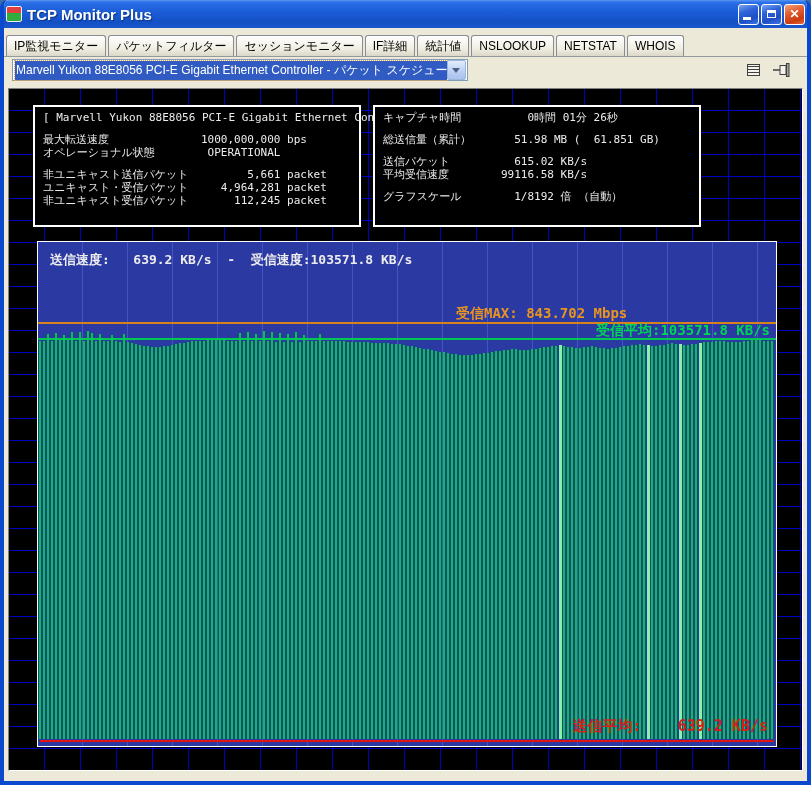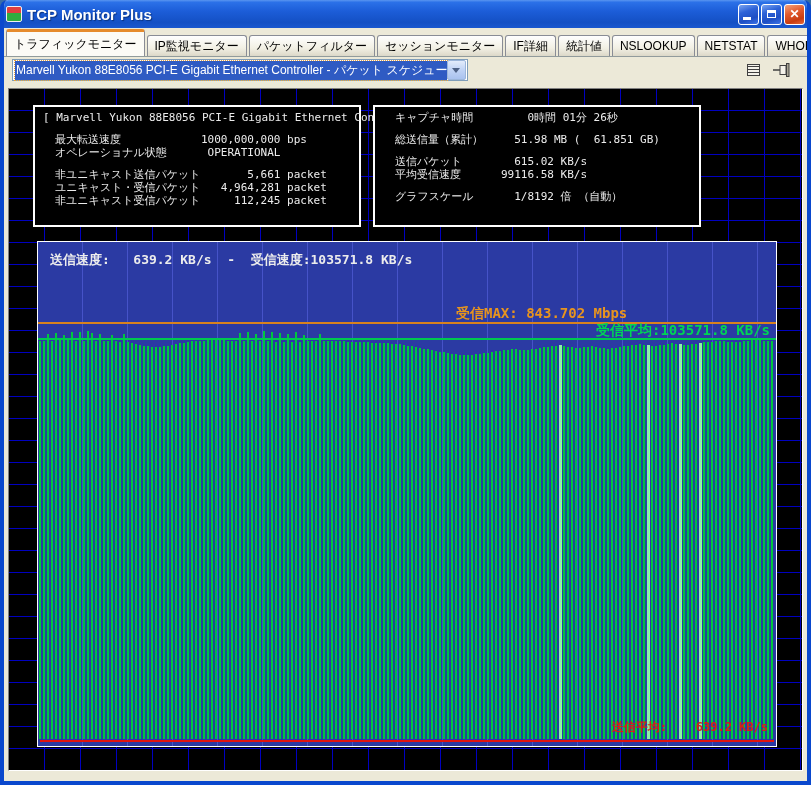--- a/index.html
+++ b/index.html
@@ -44,41 +44,41 @@
   .monitor{position:absolute;top:88px;left:4px;right:4px;bottom:10px;background:#000;
     border:1px solid #808080;border-right-color:#fff;border-bottom-color:#fff;box-sizing:border-box;
     background-image:
       repeating-linear-gradient(90deg,transparent 0 35px,#0000c0 35px 36px),
       repeating-linear-gradient(180deg,transparent 0 21px,#0000c0 21px 22px);}
   .ipanel{position:absolute;top:16px;height:122px;width:328px;box-sizing:border-box;background:#000;
     border:2px solid #fff;color:#ececec;font-family:"DejaVu Sans Mono",monospace;font-size:11px;line-height:13px;
     padding:4px 8px;}
   .ipanel .prow{position:relative;height:13px;}
   .ipanel .gap{height:9px;}
-  .ipanel .plabel{position:absolute;left:12px;top:0;white-space:pre;}
+  .ipanel .plabel{position:absolute;left:0;top:0;white-space:pre;}
   .panel-if{left:24px;}
   .panel-if .pval{position:absolute;left:158px;top:0;white-space:pre;}
   .panel-cap{left:364px;}
   .panel-cap .pval{position:absolute;left:118px;top:0;white-space:pre;}
   .ptitle{height:13px;white-space:pre;}
   
   .graph{position:absolute;left:28px;top:152px;width:740px;height:506px;box-sizing:border-box;
     border:1px solid #fff;background-color:#2b3aa3;
     background-image:repeating-linear-gradient(90deg,transparent 0 44px,#4653c8 44px 45px);overflow:hidden;}
   .graph-header{position:absolute;left:12px;top:9px;color:#ececec;
     font-family:"DejaVu Sans Mono",monospace;font-size:13px;font-weight:bold;white-space:pre;}
   .line-max{position:absolute;left:0;right:0;top:80px;height:2px;background:#d8821e;}
   .label-max{position:absolute;left:418px;top:63px;color:#e8941e;font-family:"DejaVu Sans Mono",monospace;
     font-size:14px;font-weight:bold;white-space:pre;}
   .line-avg-rx{position:absolute;left:0;right:0;top:96px;height:2px;background:#00c850;}
   .label-avg-rx{position:absolute;right:6px;top:80px;color:#00d454;font-family:"DejaVu Sans Mono",monospace;
     font-size:14px;font-weight:bold;white-space:pre;}
   .line-avg-tx{position:absolute;left:2px;right:2px;bottom:4px;height:2px;background:#e01410;}
   .label-avg-tx{position:absolute;right:8px;bottom:10px;color:#d42018;font-family:"DejaVu Sans Mono",monospace;
-    font-size:12px;font-weight:bold;white-space:pre;}
+    font-size:15px;font-weight:bold;white-space:pre;}
   .bars{position:absolute;left:0;top:0;right:0;bottom:0;}
   .gbar{position:absolute;width:2px;bottom:7px;background:#00c83c;}
   .gbar.light{background:#8cf0a8;width:3px;}
 </style>
 </head>
 <body>
 
 <div class="window">
 
   <div class="titlebar">
@@ -90,21 +90,20 @@
         </div>
       <div class="wbtn">
           <span class="glyph-max"></span>
         </div>
       <div class="wbtn close"><span>✕</span></div>
     </div>
   </div>
 
   <div class="tabline"></div>
   <div class="tabbar">
-    <div class="tab active">トラフィックモニター</div>
     <div class="tab">IP監視モニター</div>
     <div class="tab">パケットフィルター</div>
     <div class="tab">セッションモニター</div>
     <div class="tab">IF詳細</div>
     <div class="tab">統計値</div>
     <div class="tab">NSLOOKUP</div>
     <div class="tab">NETSTAT</div>
     <div class="tab">WHOIS</div>
   </div>
 

